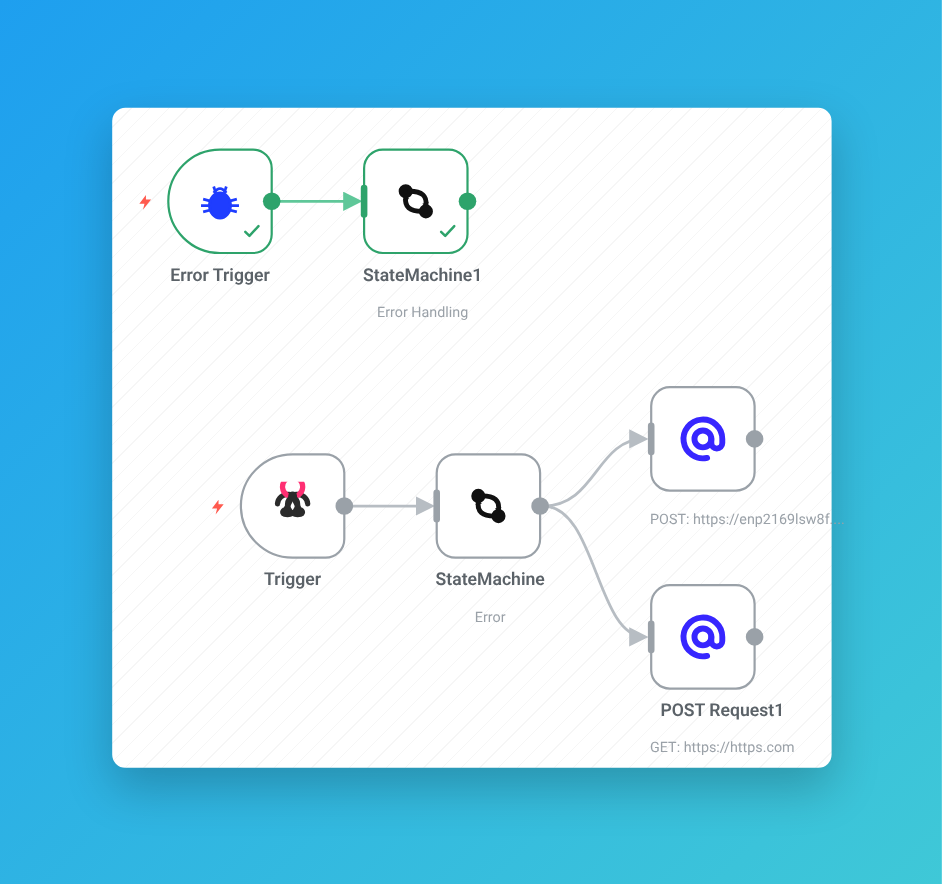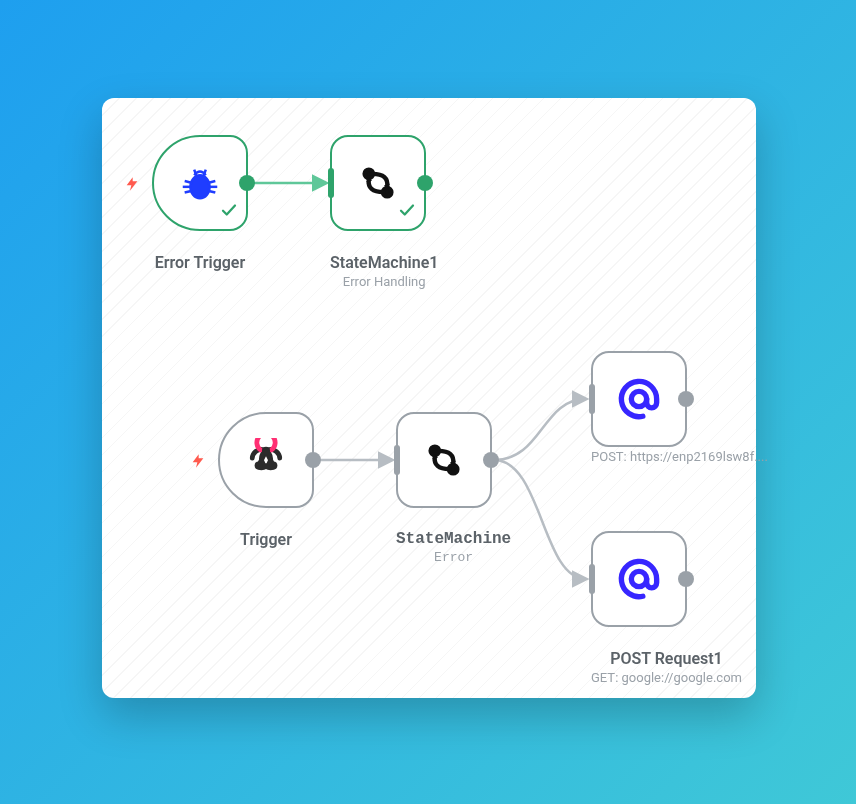--- a/index.html
+++ b/index.html
@@ -59,28 +59,28 @@
     box-sizing: border-box;
   }
   .node.trigger .box {
     border-top-left-radius: 48px;
     border-bottom-left-radius: 48px;
   }
   .node.success .box {
     border-color: #2ea36b;
   }
   .node .label {
-    margin-top: 22px;
+    margin-top: 9px;
     font-size: 16px;
     font-weight: 600;
     color: #5b6268;
     white-space: nowrap;
   }
   .node .sub {
-    margin-top: 2px;
+    margin-top: 18px;
     font-size: 13px;
     color: #9aa1a8;
     white-space: nowrap;
   }
 
   .port {
     width: 16px;
     height: 16px;
     background: #9aa1a8;
     border-radius: 50%;
@@ -212,21 +212,21 @@
           <circle cx="12" cy="7" r="2.2" fill="#2b2b2b" stroke="none"></circle>
           <circle cx="8" cy="15" r="2.2" fill="#2b2b2b" stroke="none"></circle>
           <circle cx="16" cy="15" r="2.2" fill="#2b2b2b" stroke="none"></circle>
         </g>
       </svg>
       <span class="port out"></span>
     </div>
     <div class="label">Trigger</div>
   </div>
 
-  <div class="node" style="left:294px; top:314px;font-family:Liberation Mono, monospace;">
+  <div class="node" style="left:294px; top:314px;">
     <div class="box">
       <span class="port in"></span>
       <svg class="icon" width="44" height="44" viewBox="0 0 24 24">
         <g fill="none" stroke="#111" stroke-width="2.4" stroke-linecap="round" stroke-linejoin="round">
           <circle cx="7" cy="7" r="2.3" fill="#111"></circle>
           <circle cx="17" cy="17" r="2.3" fill="#111"></circle>
           <path d="M9 7 Q18 7 17 14"></path>
           <path d="M15 17 Q6 17 7 10"></path>
           <path d="M15.2 13.2 L17 14.6 L18.5 12.5" fill="#111" stroke="none"></path>
           <path d="M8.8 10.8 L7 9.4 L5.5 11.5" fill="#111" stroke="none"></path>
@@ -257,16 +257,16 @@
       <span class="port in"></span>
       <svg class="icon" width="46" height="46" viewBox="0 0 24 24">
         <g fill="none" stroke="#3726ff" stroke-width="2.8" stroke-linecap="round">
           <circle cx="12" cy="12" r="4"></circle>
           <path d="M16 12 v2 a2.6 2.6 0 0 0 5.2 0 v-2 A9.2 9.2 0 1 0 14 21"></path>
         </g>
       </svg>
       <span class="port out"></span>
     </div>
     <div class="label">POST Request1</div>
-    <div class="sub">GET: google://google.com</div>
+    <div class="sub">GET: https://https.com</div>
   </div>
 
 </div>
 
 </body></html>

